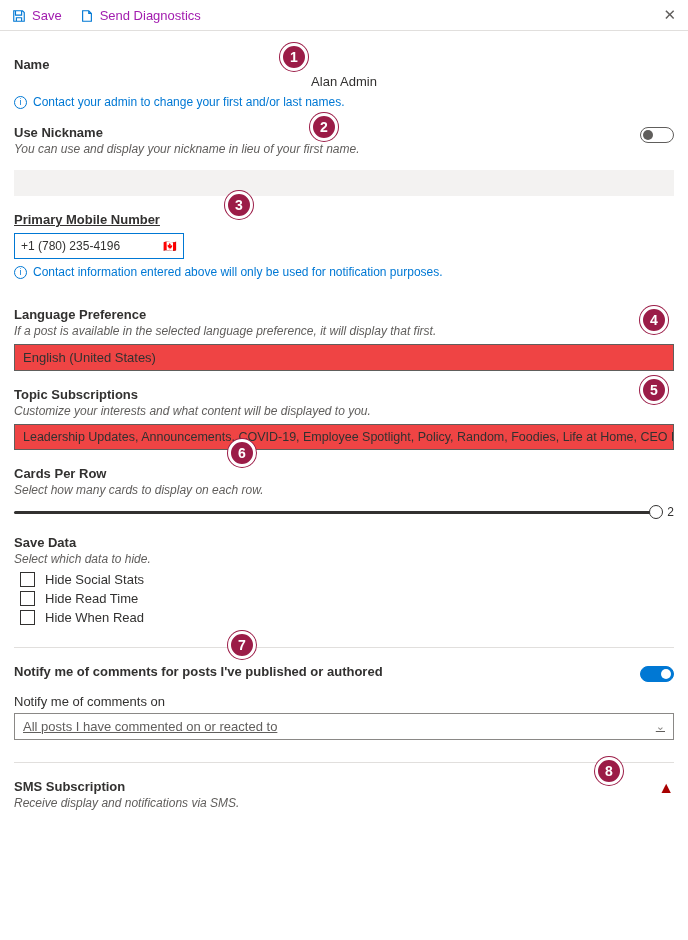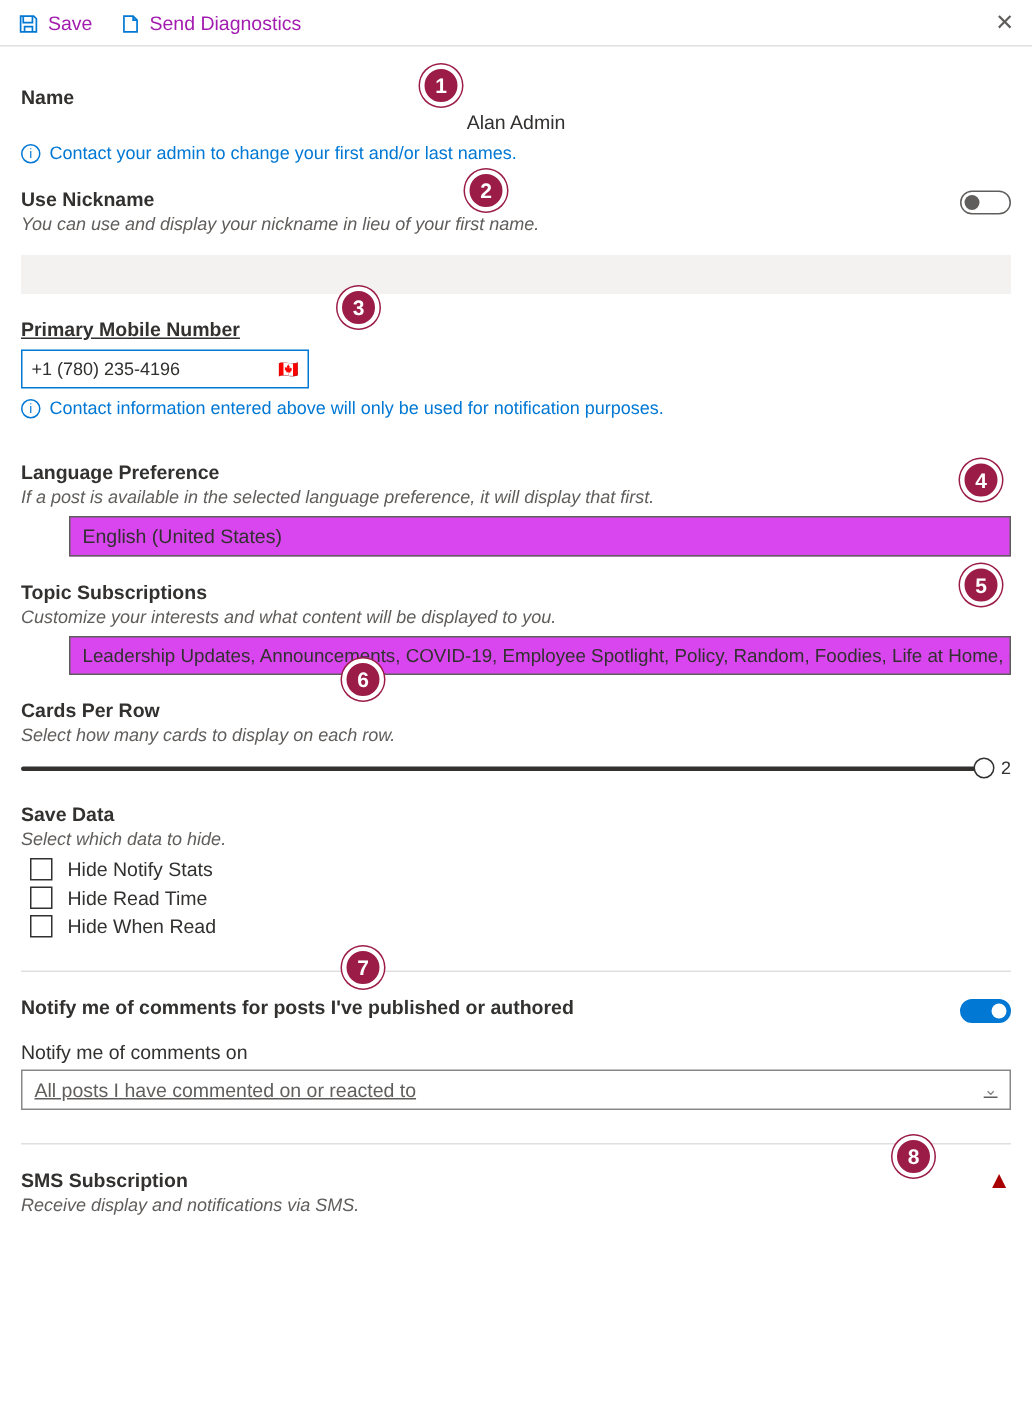--- a/index.html
+++ b/index.html
@@ -15,24 +15,24 @@
     .value { font-size: 13px; text-align: center; }
     .info-line { display: flex; align-items: center; gap: 6px; color: #0078d4; font-size: 12px; margin-top: 6px; }
     .info-circle { width: 13px; height: 13px; border: 1px solid #0078d4; border-radius: 50%; display: inline-flex; align-items: center; justify-content: center; font-size: 9px; color: #0078d4; flex-shrink: 0; }
     .toggle-row { display: flex; align-items: flex-start; }
     .toggle-text { flex: 1; }
     .toggle { width: 34px; height: 16px; border: 1px solid #605e5c; border-radius: 10px; position: relative; cursor: pointer; margin-top: 2px; }
     .toggle .knob { width: 10px; height: 10px; background: #605e5c; border-radius: 50%; position: absolute; top: 2px; left: 2px; }
     .toggle.on { background: #0078d4; border-color: #0078d4; }
     .toggle.on .knob { background: #fff; left: 20px; }
     .grey-box { background: #f3f2f1; height: 26px; margin-top: 8px; }
-    .phone-input { display: flex; align-items: center; border: 1px solid #0078d4; width: 192px; height: 26px; padding: 0 6px; }
+    .phone-input { display: flex; align-items: center; border: 1px solid #0078d4; width: 170px; height: 26px; padding: 0 6px; }
     .phone-input .val { flex: 1; font-size: 12px; }
     .flag { font-size: 11px; }
-    .select-box { border: 1px solid #605e5c; padding: 5px 8px; font-size: 13px; background: #d946ef; overflow: hidden; white-space: nowrap; margin-left: 32px; }
+    .select-box { border: 1px solid #605e5c; padding: 5px 8px; font-size: 13px; background: #ef4444; overflow: hidden; white-space: nowrap; }
     .radio-group { margin-top: 4px; }
     .radio-row { display: flex; align-items: center; gap: 8px; margin: 6px 0; cursor: pointer; }
     .radio { width: 16px; height: 16px; border: 1px solid #323130; border-radius: 50%; display: flex; align-items: center; justify-content: center; }
     .radio.checked { border-color: #0078d4; }
     .radio.checked::after { content: ""; width: 8px; height: 8px; background: #0078d4; border-radius: 50%; }
     .slider-row { display: flex; align-items: center; gap: 10px; margin-top: 8px; }
     .slider-track { flex: 1; height: 3px; background: #323130; position: relative; border-radius: 2px; }
     .slider-thumb { width: 14px; height: 14px; border: 1.5px solid #323130; background: #fff; border-radius: 50%; position: absolute; right: -6px; top: -6px; }
     .slider-val { font-size: 12px; }
     .check-row { display: flex; align-items: center; gap: 10px; margin: 4px 0 4px 6px; cursor: pointer; }
@@ -132,21 +132,21 @@
         </div>
       <div class="slider-val">2</div>
     </div>
   </div>
 
   <div class="section">
     <div class="label">Save Data</div>
     <div class="desc">Select which data to hide.</div>
     <div class="check-row">
         <div class="checkbox"></div>
-        <span>Hide Notify Stats</span>
+        <span>Hide Social Stats</span>
       </div>
     <div class="check-row">
         <div class="checkbox"></div>
         <span>Hide Read Time</span>
       </div>
     <div class="check-row">
         <div class="checkbox"></div>
         <span>Hide When Read</span>
       </div>
   </div>

